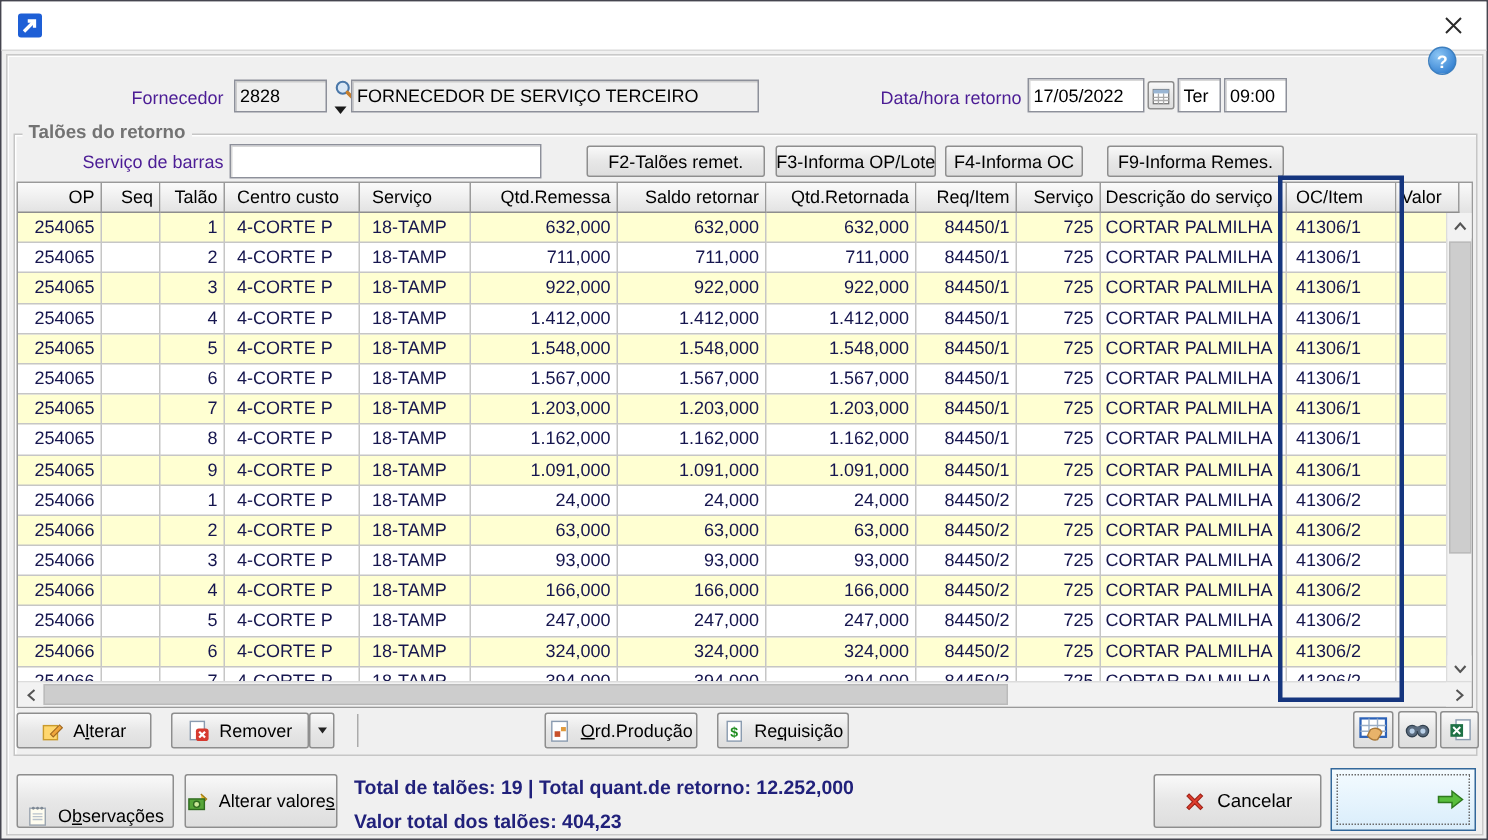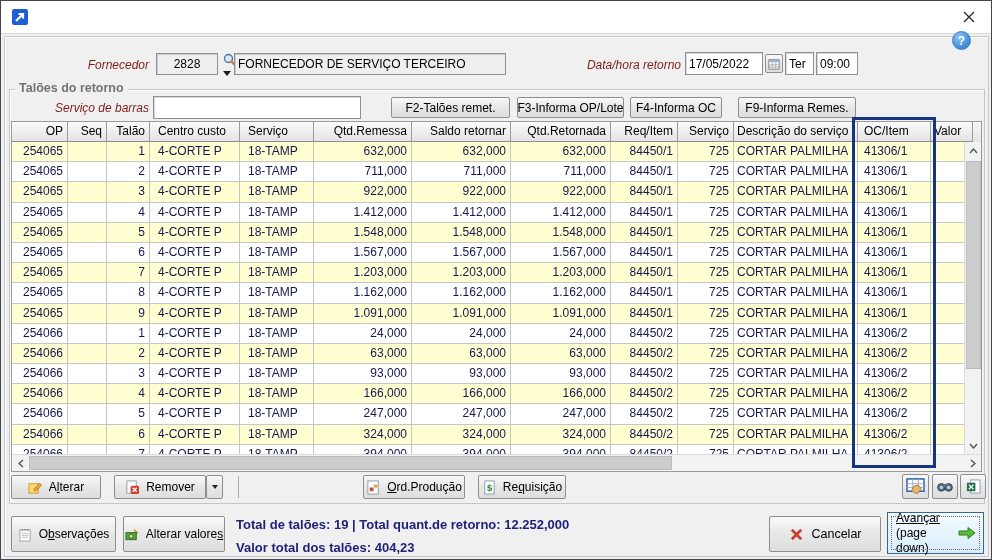--- a/index.html
+++ b/index.html
@@ -7,21 +7,21 @@
   .window{position:relative;width:992px;height:560px;background:#F0F0F0;border:1px solid #45454F;box-sizing:border-box;overflow:hidden;}
   
   .titlebar{position:absolute;left:0;top:0;right:0;height:32px;background:#FFFFFF;border-bottom:1px solid #DADADA;}
   .app-icon{position:absolute;left:10px;top:7px;width:18px;height:18px;}
   .win-title{position:absolute;left:38px;top:9px;font-size:13px;color:#000;white-space:nowrap;}
   .close-btn{position:absolute;right:0;top:0;width:45px;height:31px;display:flex;align-items:center;justify-content:center;}
   
   .outer-panel{position:absolute;left:3px;top:35px;width:985px;height:521px;border:1px solid #C9C9C9;box-shadow:inset 1px 1px 0 #FFFFFF;box-sizing:border-box;}
   .help-btn{position:absolute;left:951px;top:30px;width:19px;height:19px;border-radius:50%;background:radial-gradient(circle at 35% 30%,#8CC6F5,#1E6FC8);border:1px solid #3D7FBF;color:#fff;font-size:12px;font-weight:bold;display:flex;align-items:center;justify-content:center;box-sizing:border-box;z-index:6;}
   
-  .lbl{position:absolute;font-size:12px;color:#7f1d1d;white-space:nowrap;font-style:italic;}
+  .lbl{position:absolute;font-size:12px;color:#4c1d95;white-space:nowrap;}
   .field{position:absolute;box-sizing:border-box;border:1px solid #8D909A;background:#EFEFEF;font-size:12px;color:#000;padding:0 3px;box-shadow:inset 1px 1px 0 rgba(100,100,100,.25);outline:none;}
   .field.white{background:#FFFFFF;}
   .tri-down{position:absolute;width:0;height:0;border-left:4px solid transparent;border-right:4px solid transparent;border-top:5px solid #1A1A1A;}
   
   .groupbox{position:absolute;left:8px;top:88px;width:976px;height:415px;border:1px solid #C6C6C6;box-shadow:inset 1px 1px 0 #FFFFFF;box-sizing:border-box;}
   .group-legend{position:absolute;left:14px;top:80px;background:#F0F0F0;padding:0 4px;font-weight:bold;font-size:12.5px;color:#737373;z-index:2;}
   
   .btn{position:absolute;display:flex;align-items:center;justify-content:center;gap:6px;background:linear-gradient(#F9F9F9,#E7E7E7 50%,#DEDEDE);border:1px solid #8E8E8E;border-radius:2px;font-size:12px;color:#000;box-sizing:border-box;white-space:nowrap;padding:0 6px;}
   .btn u{text-decoration:underline;}
   .caret{width:0;height:0;border-left:3.5px solid transparent;border-right:3.5px solid transparent;border-top:4px solid #222;}
@@ -75,21 +75,21 @@
         </span>
     </div>
   </div>
 
   <div class="outer-panel"></div>
   <div class="help-btn">
       <span>?</span>
     </div>
 
   <div class="lbl" style="left:60px;top:57px;width:88px;text-align:right;">Fornecedor</div>
-  <input class="field" style="left: 155px; top: 52px; width: 62px; height: 22px; text-align: center;" value="2828">
+  <input class="field" style="left: 155px; top: 52px; width: 62px; height: 22px; text-align: left;" value="2828">
   <span style="position:absolute;left:221px;top:51px;">
     <svg width="16" height="16" viewBox="0 0 16 16">
         <circle cx="6.5" cy="6.5" r="4" fill="#D9E7F5" stroke="#4A77A8" stroke-width="1.4"></circle>
         <line x1="9.6" y1="9.6" x2="13.8" y2="13.8" stroke="#C77F2E" stroke-width="2.4" stroke-linecap="round"></line>
       </svg>
   </span>
   <span class="tri-down" style="left:222px;top:70px;"></span>
   <input class="field" style="left: 233px; top: 52px; width: 272px; height: 22px;" value="FORNECEDOR DE SERVIÇO TERCEIRO">
 
   <div class="lbl" style="left:560px;top:57px;width:120px;text-align:right;">Data/hora retorno</div>
@@ -478,21 +478,21 @@
   <div class="btn" style="left:959px;top:473px;width:26px;height:25px;padding:0;">
     <span>
         <svg width="15" height="15" viewBox="0 0 16 16">
           <rect x="5" y="1" width="10" height="14" fill="#fff" stroke="#8A9BB0"></rect>
           <rect x="1" y="4" width="9" height="9" fill="#1E7145"></rect>
           <path d="M3 6 l5 5 M8 6 l-5 5" stroke="#fff" stroke-width="1.4"></path>
         </svg>
       </span>
   </div>
 
-  <div class="btn" style="left:10px;top:515px;width:105px;height:36px;">
+  <div class="btn" style="left:10px;top:515px;width:105px;height:36px;align-items:flex-end;">
     <span>
         <svg width="15" height="15" viewBox="0 0 16 16">
           <rect x="2" y="3" width="11" height="12" fill="#FFFDF0" stroke="#9AA4B0"></rect>
           <line x1="4" y1="7" x2="11" y2="7" stroke="#B9C2CC"></line>
           <line x1="4" y1="9" x2="11" y2="9" stroke="#B9C2CC"></line>
           <line x1="4" y1="11" x2="11" y2="11" stroke="#B9C2CC"></line>
           <circle cx="4.5" cy="3" r="1" fill="#7E8894"></circle>
           <circle cx="7.5" cy="3" r="1" fill="#7E8894"></circle>
           <circle cx="10.5" cy="3" r="1" fill="#7E8894"></circle>
         </svg>
@@ -516,24 +516,20 @@
   <div class="btn" style="left:768px;top:515px;width:112px;height:36px;font-size:12.5px;">
     <span>
         <svg width="17" height="17" viewBox="0 0 18 18">
           <path d="M3.5 5 L5 3.5 L9 7.5 L13 3.5 L14.5 5 L10.5 9 L14.5 13 L13 14.5 L9 10.5 L5 14.5 L3.5 13 L7.5 9 Z" fill="#E03C2D" stroke="#9E2318" stroke-width="0.8"></path>
         </svg>
       </span>
     <span>Cancelar</span>
   </div>
   <div class="avancar">
     <div class="focus"></div>
-    <div class="lines">
-      <div><span><u>Avançar</u></span></div>
-      <div>(page down)</div>
-    </div>
     <span style="margin-left:auto;margin-right:6px;">
       <svg width="20" height="16" viewBox="0 0 20 16">
           <path d="M2 6 h9 V2.5 L18 8 L11 13.5 V10 H2 Z" fill="#58BE3C" stroke="#2E7A1E"></path>
         </svg>
     </span>
   </div>
 
 </div>
 
 </body></html>

